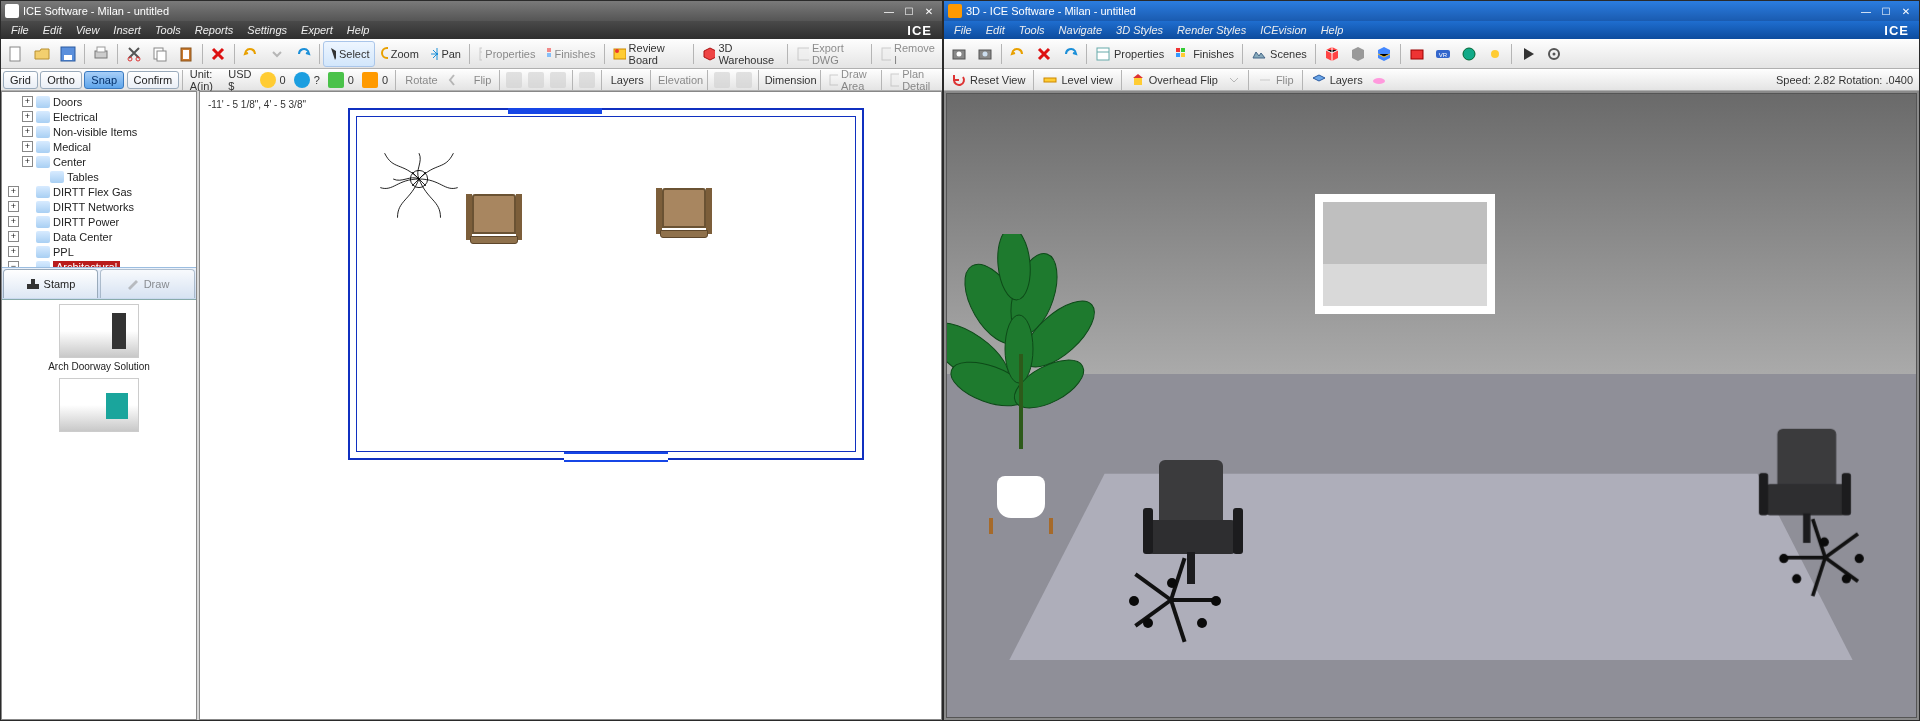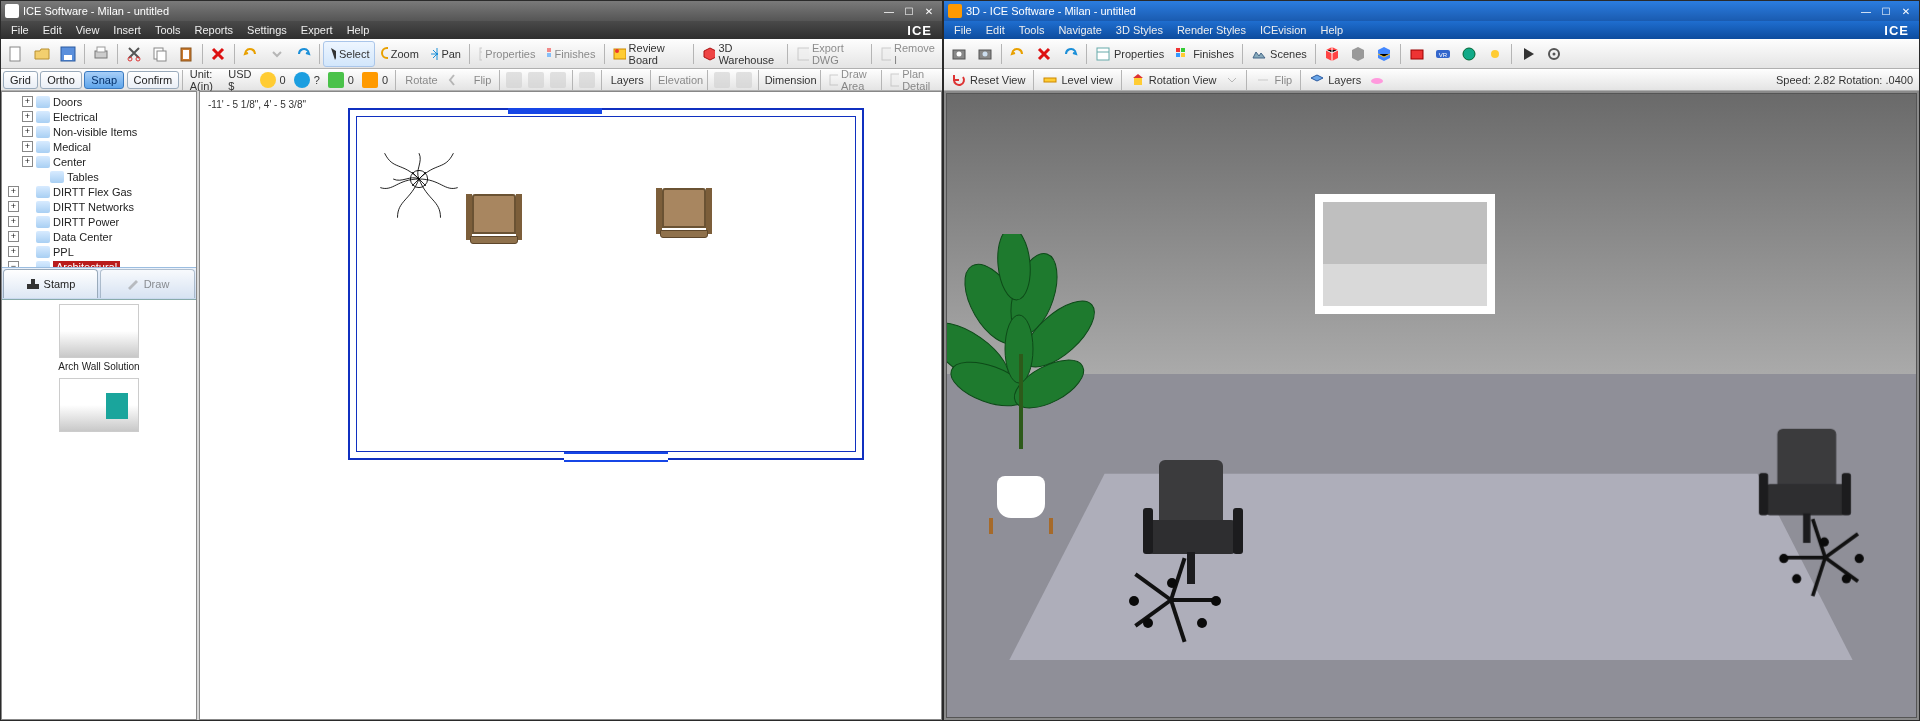--- a/index.html
+++ b/index.html
@@ -9,21 +9,21 @@
 .win-right { flex: 1; }
 .titlebar { height: 20px; display: flex; align-items: center; padding: 0 4px; color: #fff; font-size: 11px; }
 .tb-left { background: linear-gradient(#7a7a7a,#555); }
 .tb-right { background: linear-gradient(#2b7de0,#1a5bb0); }
 .tb-icon { width: 14px; height: 14px; background:#fff; border-radius:2px; margin-right:4px; display:inline-block; }
 .tb-icon.orange { background:#f90; }
 .titlebar .spacer { flex:1; }
 .winbtn { width: 18px; height: 14px; margin-left: 2px; display:flex; align-items:center; justify-content:center; font-size:10px; color:#fff; cursor:pointer; }
 .menubar { height: 18px; background: linear-gradient(#4a4a4a,#2f2f2f); display:flex; align-items:center; padding: 0 4px; color:#eee; font-size:11px; gap:2px; }
 .menubar-right { background: linear-gradient(#1f6ed0,#0d4c9e); }
-.menuitem { padding: 1px 6px; cursor:pointer; }
+.menuitem { padding: 1px 6px; cursor:pointer;font-style:italic; }
 .brand { margin-left:auto; font-weight:bold; letter-spacing:1px; color:#fff; font-size:13px; padding-right:6px; }
 .toolbar { background: linear-gradient(#fdfdfd,#e4e4e4); border-top:1px solid #fff; border-bottom:1px solid #b0b0b0; display:flex; align-items:center; height:26px; padding:0 2px; }
 .toolbar.h28 { height: 30px; }
 .tool { display:flex; align-items:center; justify-content:center; min-width:22px; height:38px; border:1px solid transparent; border-radius:3px; padding: 0 2px; cursor:pointer; }
 .tool.lg { min-width:26px; height:26px; }
 .tool.labeled { gap:3px; padding: 0 4px; font-size:11px; color:#333; }
 .tool.disabled { opacity:.55; cursor:default; }
 .sep { width:1px; height:20px; background:#b5b5b5; margin:0 3px; }
 .ico { width:16px; height:16px; display:inline-block; border-radius:2px; }
 .pill { border:1px solid #9ab; border-radius:3px; background:linear-gradient(#fff,#e9eef6); padding:1px 6px; height:18px; display:flex; align-items:center; font-size:11px; cursor:pointer; }
@@ -429,22 +429,24 @@
           </div>
         <div class="tab inactive">
             <svg width="14" height="12">
               <path d="M2 10L10 2l2 2-8 8z" fill="#aaa"></path>
             </svg>
             <span>Draw</span>
           </div>
       </div>
       <div class="stamp-panel">
         <div class="stamp-item">
-          <div class="stamp-thumb"></div>
-          <div class="stamp-lbl">Arch Wall Solution</div>
+          <div class="stamp-thumb">
+              <div style="position:absolute;right:12px;top:8px;bottom:8px;width:14px;background:#333"></div>
+            </div>
+          <div class="stamp-lbl">Arch Doorway Solution</div>
         </div>
         <div class="stamp-item">
           <div class="stamp-thumb">
               <div style="position:absolute;right:10px;top:14px;width:22px;height:26px;background:#1aa59c"></div>
             </div>
         </div>
       </div>
     </div>
 
     <div class="canvas-wrap">
@@ -629,21 +631,21 @@
           <rect x="2" y="6" width="12" height="4" fill="#fc3" stroke="#c80"></rect>
         </svg>
         <span>Level view</span>
       </div>
     <div class="sep"></div>
     <div class="tool labeled">
         <svg class="icon">
           <path d="M8 2l5 4H3z" fill="#d33"></path>
           <rect x="4" y="6" width="8" height="7" fill="#fc3"></rect>
         </svg>
-        <span>Rotation View</span>
+        <span>Overhead Flip</span>
       </div>
     <div class="tool disabled">
         <svg class="icon">
           <path d="M4 6l4 4 4-4" stroke="#888" fill="none"></path>
         </svg>
       </div>
     <div class="sep"></div>
     <div class="tool labeled disabled">
         <svg class="icon">
           <path d="M3 8h10" stroke="#aaa"></path>

